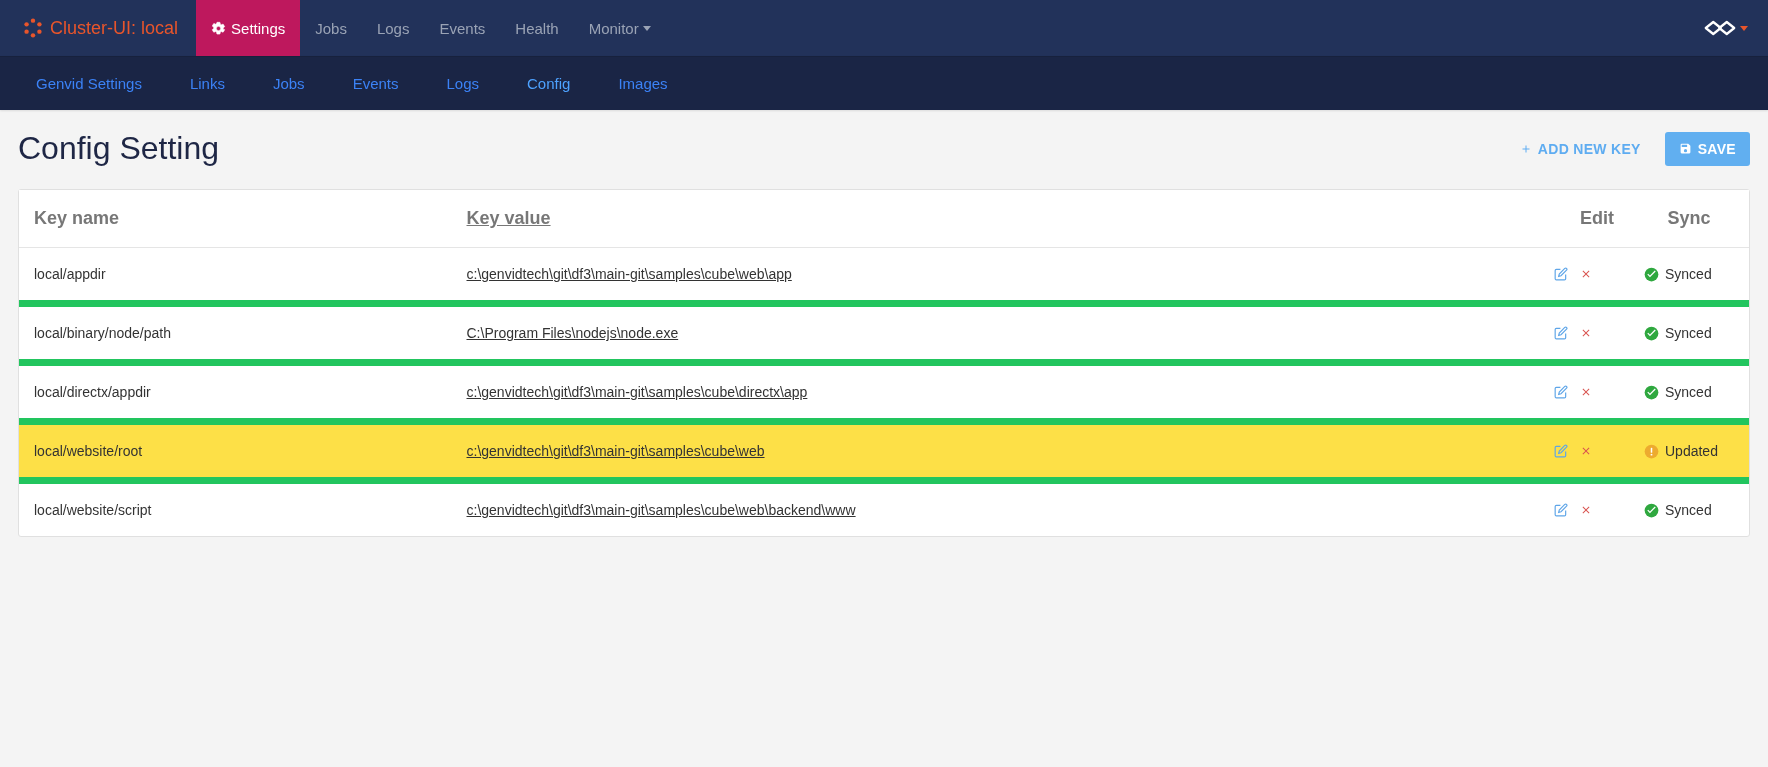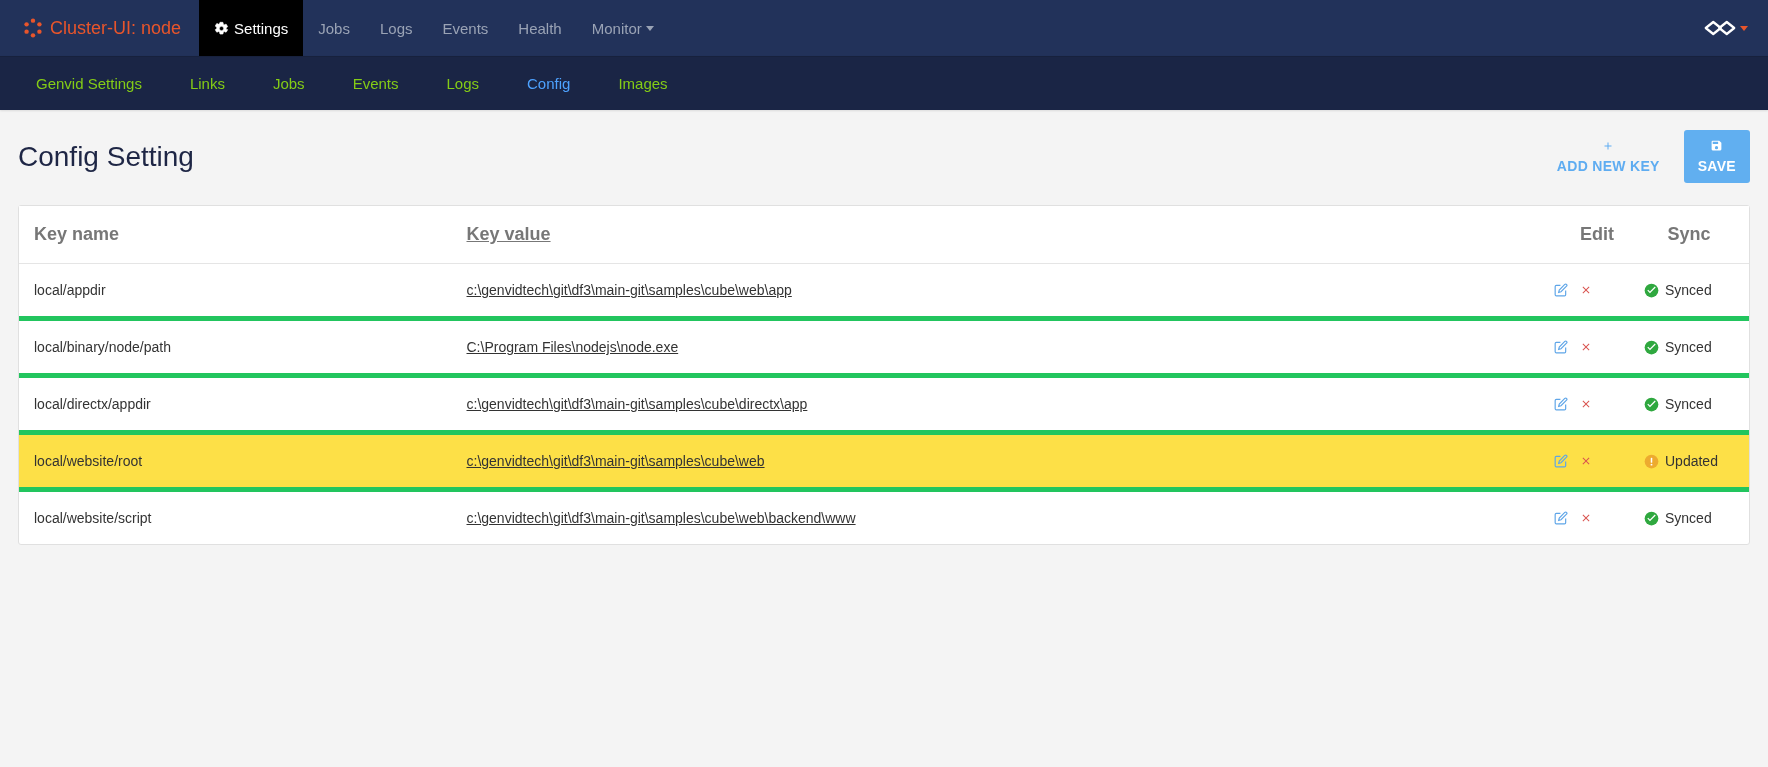--- a/index.html
+++ b/index.html
@@ -33,76 +33,75 @@
     }
     .top-nav-item {
       color: #9aa3b5;
       padding: 0 15px;
       display: flex;
       align-items: center;
       cursor: pointer;
       font-size: 15px;
     }
     .top-nav-item.active {
-      background: #000000;
+      background: #be185d;
       color: #fff;
     }
     .top-nav-item.active svg { stroke: #fff; fill: #fff;}
     .top-nav-right { margin-left: auto; display:flex; align-items:center; gap:2px; padding-right:8px;}
     .sub-nav {
       background: #1a2545;
       display: flex;
       align-items: center;
       height: 54px;
       padding: 0 12px;
       border-top: 1px solid rgba(0,0,0,.1);
       box-shadow: 0 1px 2px rgba(0,0,0,.1);
     }
     .sub-nav-item {
-      color: #84cc16;
+      color: #3b82f6;
       padding: 0 24px;
       display: flex;
       align-items: center;
       cursor: pointer;
       font-size: 15px;
       height: 54px;
     }
     .sub-nav-item.active { color: #4da2ff; }
     .container {
       padding: 20px 18px 0 18px;
     }
     .page-header {
       display: flex;
       align-items: center;
       margin-bottom: 22px;
     }
     .page-title {
       color: #1e2645;
-      font-size: 28px;
+      font-size: 32px;
       font-weight: 500;
       text-align: center;
     }
     .header-actions {
       margin-left: auto;
       display: flex;
       gap: 10px;
       align-items: center;
     }
     .btn {
       display: inline-flex;
       align-items: center;
       gap: 6px;
       padding: 9px 14px;
       border-radius: 3px;
       font-size: 14px;
       font-weight: 600;
       cursor: pointer;
       border: none;
       letter-spacing: .3px;
-      flex-direction: column;
     }
     .btn-link {
       color: #5eacf1;
       background: transparent;
     }
     .btn-primary {
       background: #61aff0;
       color: #fff;
     }
     .panel {
@@ -112,21 +111,21 @@
     }
     table { width: 100%; border-collapse: collapse; }
     th, td { text-align: left; padding: 18px 15px; font-size: 14px; }
     th {
       color: #777;
       font-weight: 600;
       border-bottom: 1px solid #e5e5e5;
       font-size: 18px;
     }
     thead tr { background: #fff;}
-    tbody tr { border-bottom: 5px solid #22c55e; }
+    tbody tr { border-bottom: 7px solid #22c55e; }
     tbody tr:last-child { border-bottom: none; }
     tr.updated { background: #fde047; }
     .col-name { width: 25%; }
     .col-value { width: auto; text-decoration: underline;}
     .col-edit { width: 90px; text-align:right;}
     .col-sync { width: 120px; text-align:center;}
     .edit-cell { display: flex; gap: 12px; align-items: center;}
     .sync-cell { display: flex; gap: 6px; align-items: center;}
     .icon-btn { cursor: pointer; display:inline-flex; }
     svg { display: block; }
@@ -143,21 +142,21 @@
         <g fill="#e8552b">
           <circle cx="12" cy="4" r="2.4"></circle>
           <circle cx="19" cy="8" r="2.4"></circle>
           <circle cx="19" cy="16" r="2.4"></circle>
           <circle cx="12" cy="20" r="2.4"></circle>
           <circle cx="5" cy="16" r="2.4"></circle>
           <circle cx="5" cy="8" r="2.4"></circle>
         </g>
       </svg>
     </span>
-    <span>Cluster-UI: node</span>
+    <span>Cluster-UI: local</span>
   </div>
   <div class="top-nav-items">
     <div class="top-nav-item active">
       <span style="margin-right:5px;">
         <svg width="15" height="15" viewBox="0 0 24 24" fill="#fff">
             <path d="M19.4 13a7.5 7.5 0 0 0 .1-1 7.5 7.5 0 0 0-.1-1l2.1-1.6a.5.5 0 0 0 .1-.7l-2-3.4a.5.5 0 0 0-.6-.2l-2.5 1a7.3 7.3 0 0 0-1.7-1l-.4-2.6a.5.5 0 0 0-.5-.4h-4a.5.5 0 0 0-.5.4L9 4.1a7.3 7.3 0 0 0-1.7 1l-2.5-1a.5.5 0 0 0-.6.2l-2 3.4a.5.5 0 0 0 .1.7L4.4 10a7.5 7.5 0 0 0-.1 1 7.5 7.5 0 0 0 .1 1l-2.1 1.6a.5.5 0 0 0-.1.7l2 3.4a.5.5 0 0 0 .6.2l2.5-1a7.3 7.3 0 0 0 1.7 1l.4 2.6a.5.5 0 0 0 .5.4h4a.5.5 0 0 0 .5-.4l.4-2.6a7.3 7.3 0 0 0 1.7-1l2.5 1a.5.5 0 0 0 .6-.2l2-3.4a.5.5 0 0 0-.1-.7zM12 15.5A3.5 3.5 0 1 1 15.5 12 3.5 3.5 0 0 1 12 15.5z"></path>
           </svg>
       </span>
       <span>Settings</span>
     </div>

